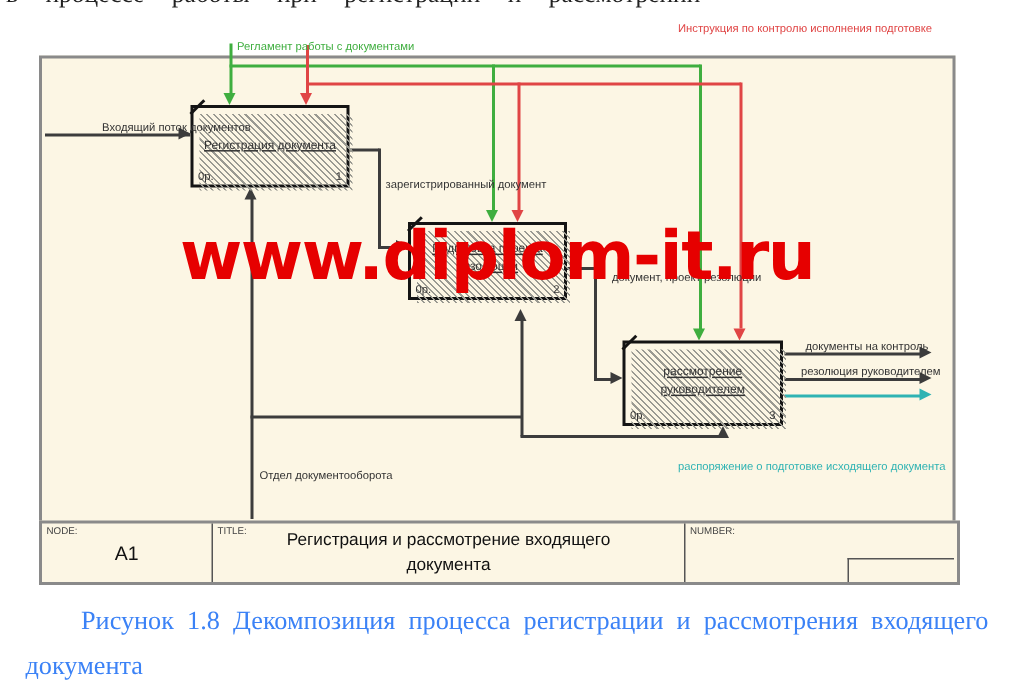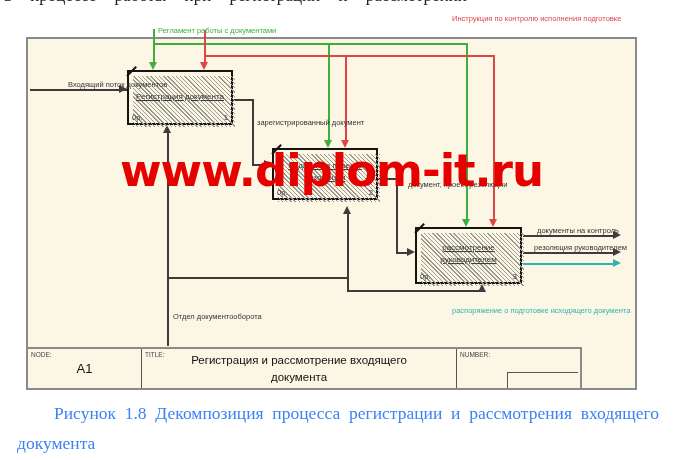--- a/index.html
+++ b/index.html
@@ -5,21 +5,21 @@
   html,body{margin:0;padding:0;background:#fff;}
   .stage{position:relative;width:676px;height:460px;background:#fff;overflow:hidden;
          font-family:"Liberation Sans",sans-serif;color:#333;}
   
   .topcrop{position:absolute;left:4px;top:0;width:470px;height:10px;overflow:hidden;}
   .topcrop span{position:relative;top:-14px;display:block;font-family:"Liberation Serif",serif;
                 font-size:17px;color:#222;word-spacing:14px;white-space:nowrap;}
   
   .frame{position:absolute;left:26px;top:37px;width:611px;height:353px;
          border:2px solid #8a8a8a;background:#fcf6e4;box-sizing:border-box;z-index:1;}
-  .titleblock{position:absolute;left:26px;top:347px;width:556px;height:43px;box-sizing:border-box;
+  .titleblock{position:absolute;left:26px;top:347px;width:614px;height:43px;box-sizing:border-box;
               border:2px solid #8a8a8a;background:#fcf6e4;display:flex;z-index:4;}
   .tb-cell{position:relative;box-sizing:border-box;height:100%;}
   .tb-node{width:114px;border-right:1px solid #555;}
   .tb-title{width:315px;border-right:1px solid #555;}
   .tb-number{flex:1;}
   .tb-label{position:absolute;left:3px;top:2px;font-size:6.5px;color:#444;}
   .tb-nodeval{position:absolute;left:0;top:12px;width:100%;text-align:center;
               font-size:13px;color:#111;}
   .tb-titleval{position:absolute;left:42px;top:3px;width:230px;text-align:center;
                font-size:11.5px;line-height:1.45;color:#111;}

